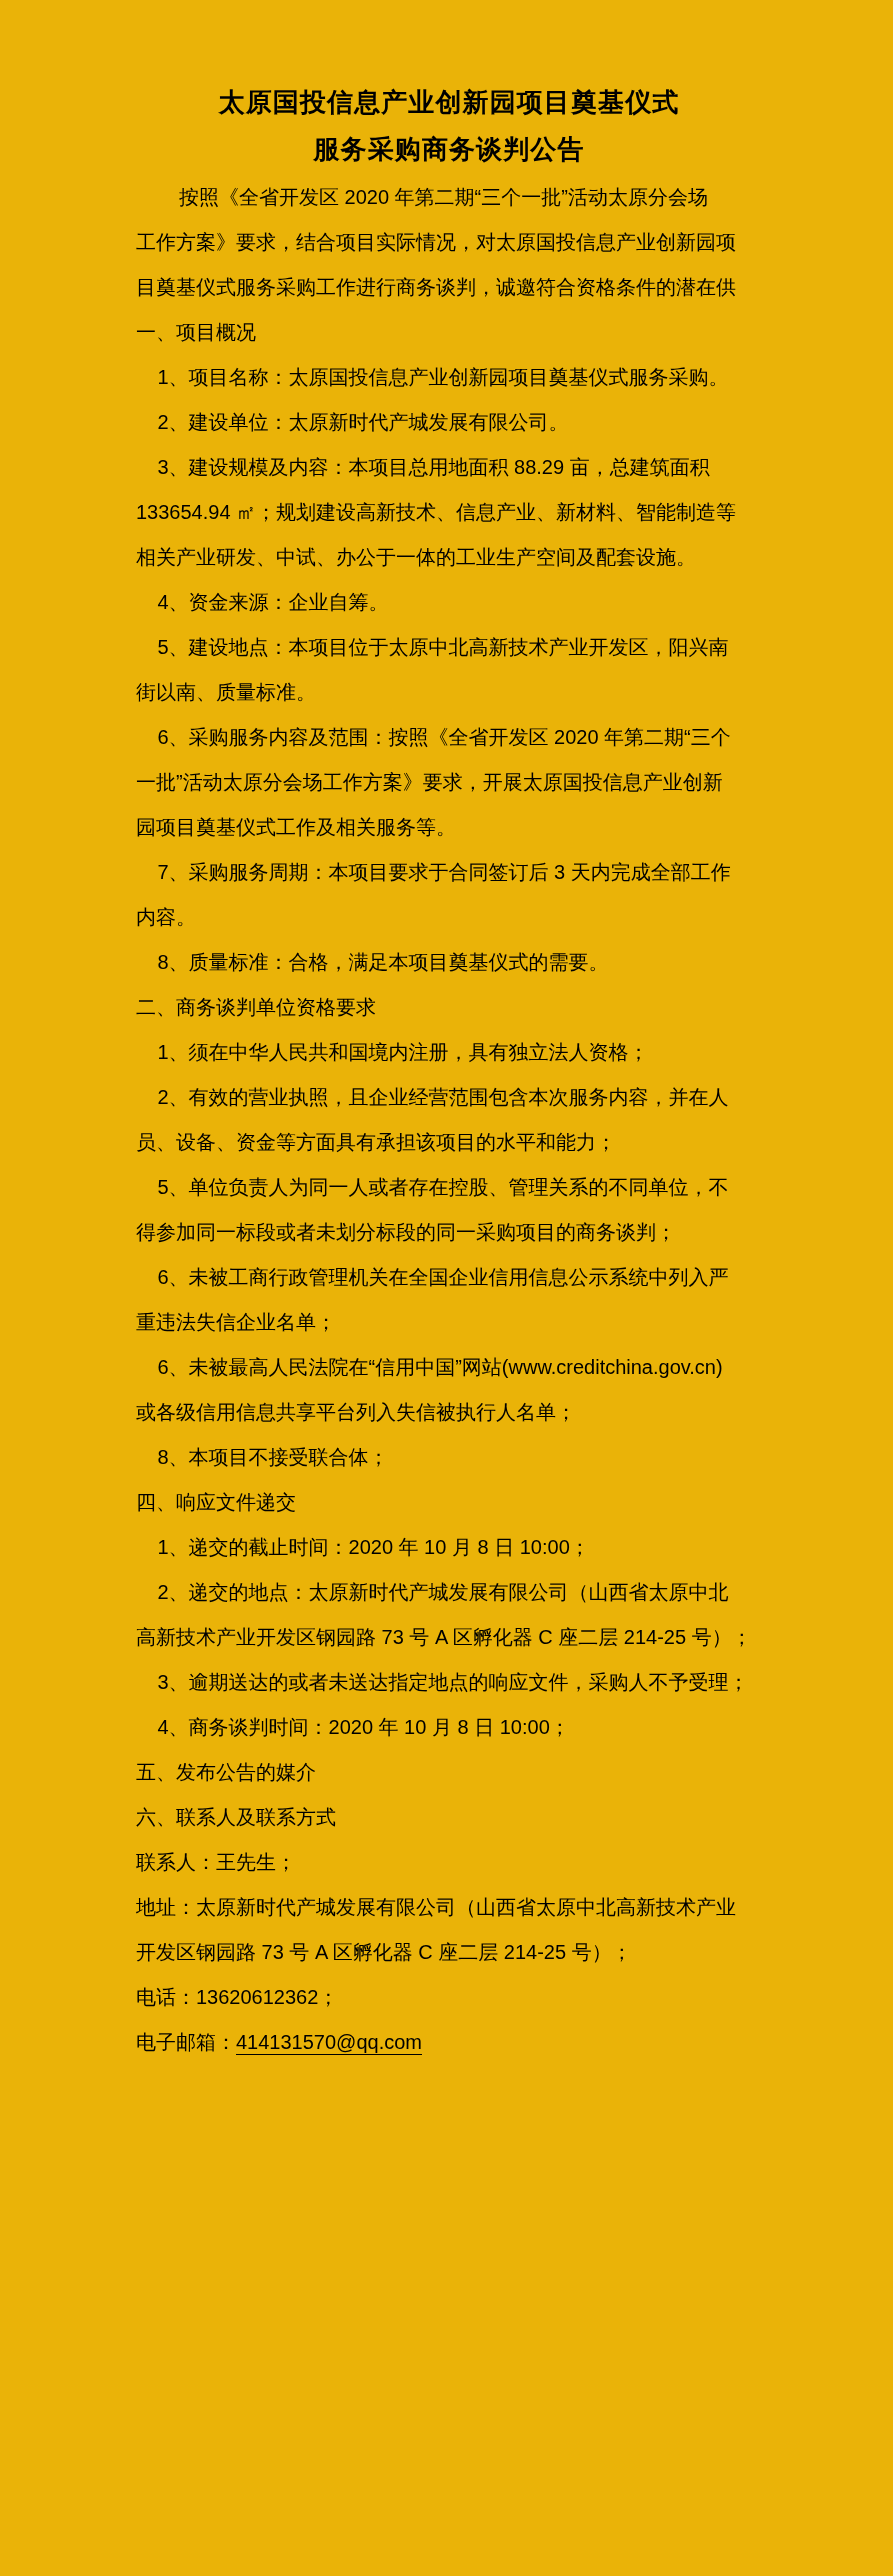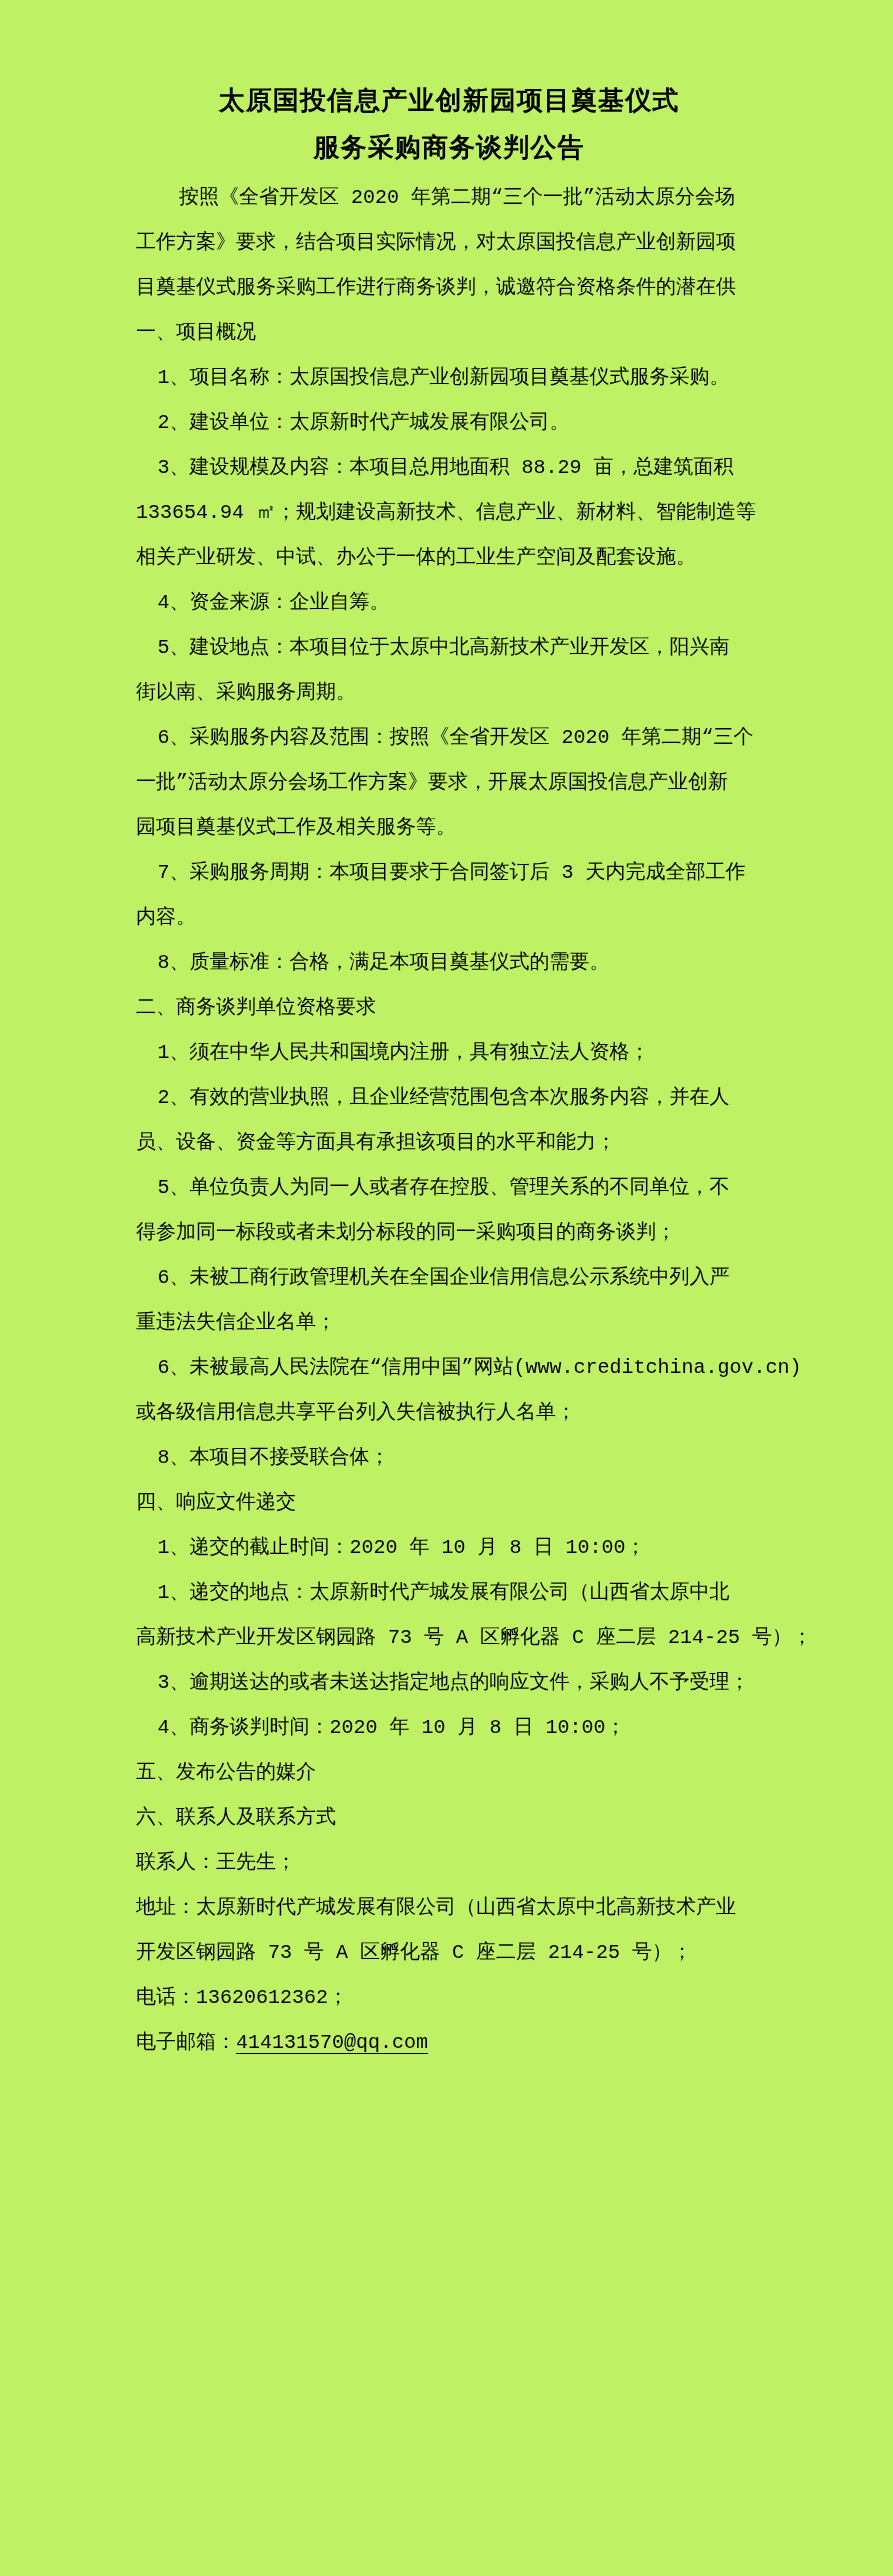--- a/index.html
+++ b/index.html
@@ -5,23 +5,23 @@
   html, body {
     margin: 0;
     padding: 0;
     background: #ffffff;
   }
   .page {
     position: relative;
     width: 894px;
     height: 2576px;
     box-sizing: border-box;
-    background: #bef264;
+    background: #eab308;
     color: #000000;
-    font-family: Liberation Mono, monospace;
+    font-family: Liberation Sans, sans-serif;
     padding: 79px 132px 0 136px;
     overflow: hidden;
   }
   .title-block {
     text-align: center;
   }
   .title-line {
     font-size: 26px;
     font-weight: bold;
     line-height: 47px;
@@ -65,21 +65,21 @@
 
     <div>
       <div class="line">一、项目概况</div>
       <div class="line i1">1、项目名称：太原国投信息产业创新园项目奠基仪式服务采购。</div>
       <div class="line i1">2、建设单位：太原新时代产城发展有限公司。</div>
       <div class="line i1">3、建设规模及内容：本项目总用地面积 88.29 亩，总建筑面积</div>
       <div class="line">133654.94 ㎡；规划建设高新技术、信息产业、新材料、智能制造等</div>
       <div class="line">相关产业研发、中试、办公于一体的工业生产空间及配套设施。</div>
       <div class="line i1">4、资金来源：企业自筹。</div>
       <div class="line i1">5、建设地点：本项目位于太原中北高新技术产业开发区，阳兴南</div>
-      <div class="line">街以南、采购服务周期。</div>
+      <div class="line">街以南、质量标准。</div>
       <div class="line i1">6、采购服务内容及范围：按照《全省开发区 2020 年第二期“三个</div>
       <div class="line">一批”活动太原分会场工作方案》要求，开展太原国投信息产业创新</div>
       <div class="line">园项目奠基仪式工作及相关服务等。</div>
       <div class="line i1">7、采购服务周期：本项目要求于合同签订后 3 天内完成全部工作</div>
       <div class="line">内容。</div>
       <div class="line i1">8、质量标准：合格，满足本项目奠基仪式的需要。</div>
     </div>
 
     <div>
       <div class="line">二、商务谈判单位资格要求</div>
@@ -92,21 +92,21 @@
       <div class="line">重违法失信企业名单；</div>
       <div class="line i1">6、未被最高人民法院在“信用中国”网站(www.creditchina.gov.cn)</div>
       <div class="line">或各级信用信息共享平台列入失信被执行人名单；</div>
       <div class="line i1">8、本项目不接受联合体；</div>
     </div>
 
 
     <div>
       <div class="line">四、响应文件递交</div>
       <div class="line i1">1、递交的截止时间：2020 年 10 月 8 日 10:00；</div>
-      <div class="line i1">1、递交的地点：太原新时代产城发展有限公司（山西省太原中北</div>
+      <div class="line i1">2、递交的地点：太原新时代产城发展有限公司（山西省太原中北</div>
       <div class="line">高新技术产业开发区钢园路 73 号 A 区孵化器 C 座二层 214-25 号）；</div>
       <div class="line i1">3、逾期送达的或者未送达指定地点的响应文件，采购人不予受理；</div>
       <div class="line i1">4、商务谈判时间：2020 年 10 月 8 日 10:00；</div>
     </div>
 
     <div>
       <div class="line">五、发布公告的媒介</div>
     </div>
 
     <div>

